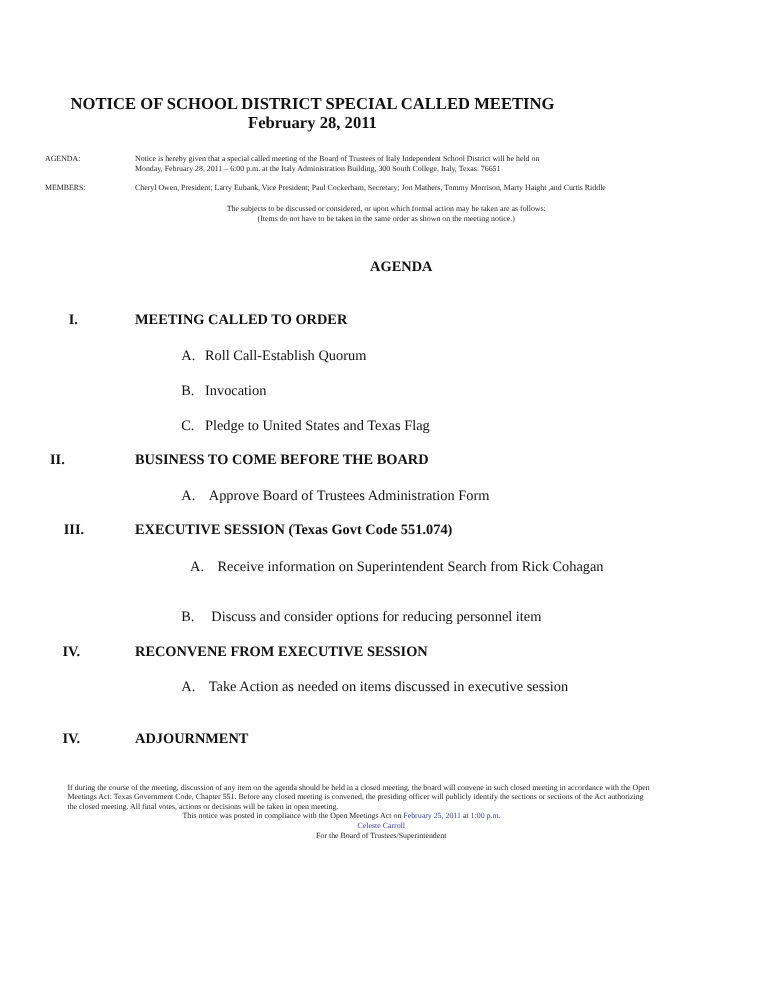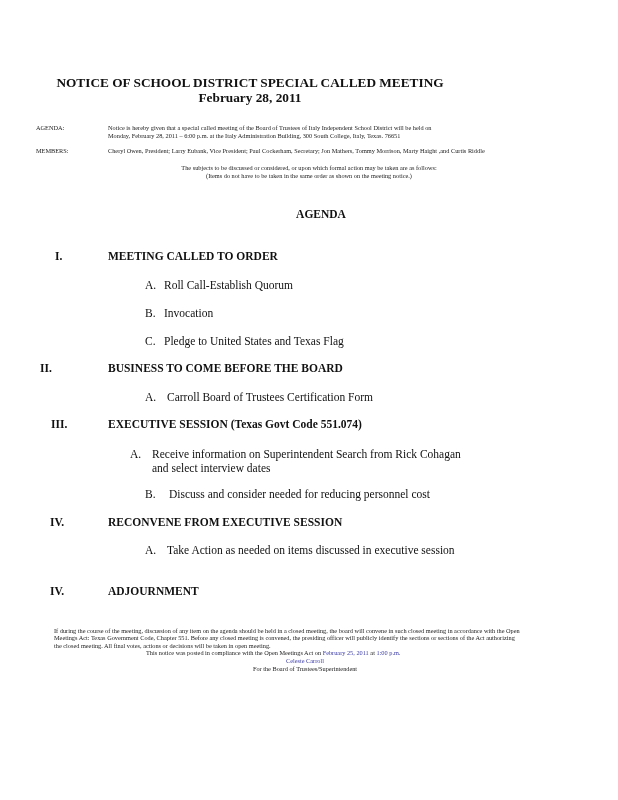--- a/index.html
+++ b/index.html
@@ -50,31 +50,30 @@
 <div class="item" style="left:145px; top:307px;">
   <span class="letter">B.</span><span>Invocation</span>
 </div>
 <div class="item" style="left:145px; top:335px;">
   <span class="letter">C.</span><span>Pledge to United States and Texas Flag</span>
 </div>
 
 <div class="roman" style="left:40px; top:362px;">II.</div>
 <div class="sec" style="top:362px;">BUSINESS TO COME BEFORE THE BOARD</div>
 <div class="item" style="left:145px; top:391px;">
-  <span class="letter" style="width:22px;">A.</span><span>Carroll Board of Trustees Certification Form</span>
+  <span class="letter" style="width:22px;">A.</span><span>Approve Board of Trustees Administration Form</span>
 </div>
 
 <div class="roman" style="left:51px; top:418px;">III.</div>
 <div class="sec" style="top:418px;">EXECUTIVE SESSION (Texas Govt Code 551.074)</div>
-<div class="item" style="left:130px; top:447px; line-height:14px;">
+<div class="item" style="left:152px; top:447px; line-height:14px;">
   <span class="letter" style="width:22px;">A.</span><span>Receive information on Superintendent Search from Rick Cohagan</span>
-  <span class="cont" style="padding-left:22px;">and select interview dates</span>
 </div>
 <div class="item" style="left:145px; top:488px;">
-  <span class="letter" style="width:24px;">B.</span><span>Discuss and consider needed for reducing personnel cost</span>
+  <span class="letter" style="width:24px;">B.</span><span>Discuss and consider options for reducing personnel item</span>
 </div>
 
 <div class="roman" style="left:50px; top:516px;">IV.</div>
 <div class="sec" style="top:516px;">RECONVENE FROM EXECUTIVE SESSION</div>
 <div class="item" style="left:145px; top:544px;">
   <span class="letter" style="width:22px;">A.</span><span>Take Action as needed on items discussed in executive session</span>
 </div>
 
 <div class="roman" style="left:50px; top:585px;">IV.</div>
 <div class="sec" style="top:585px;">ADJOURNMENT</div>

